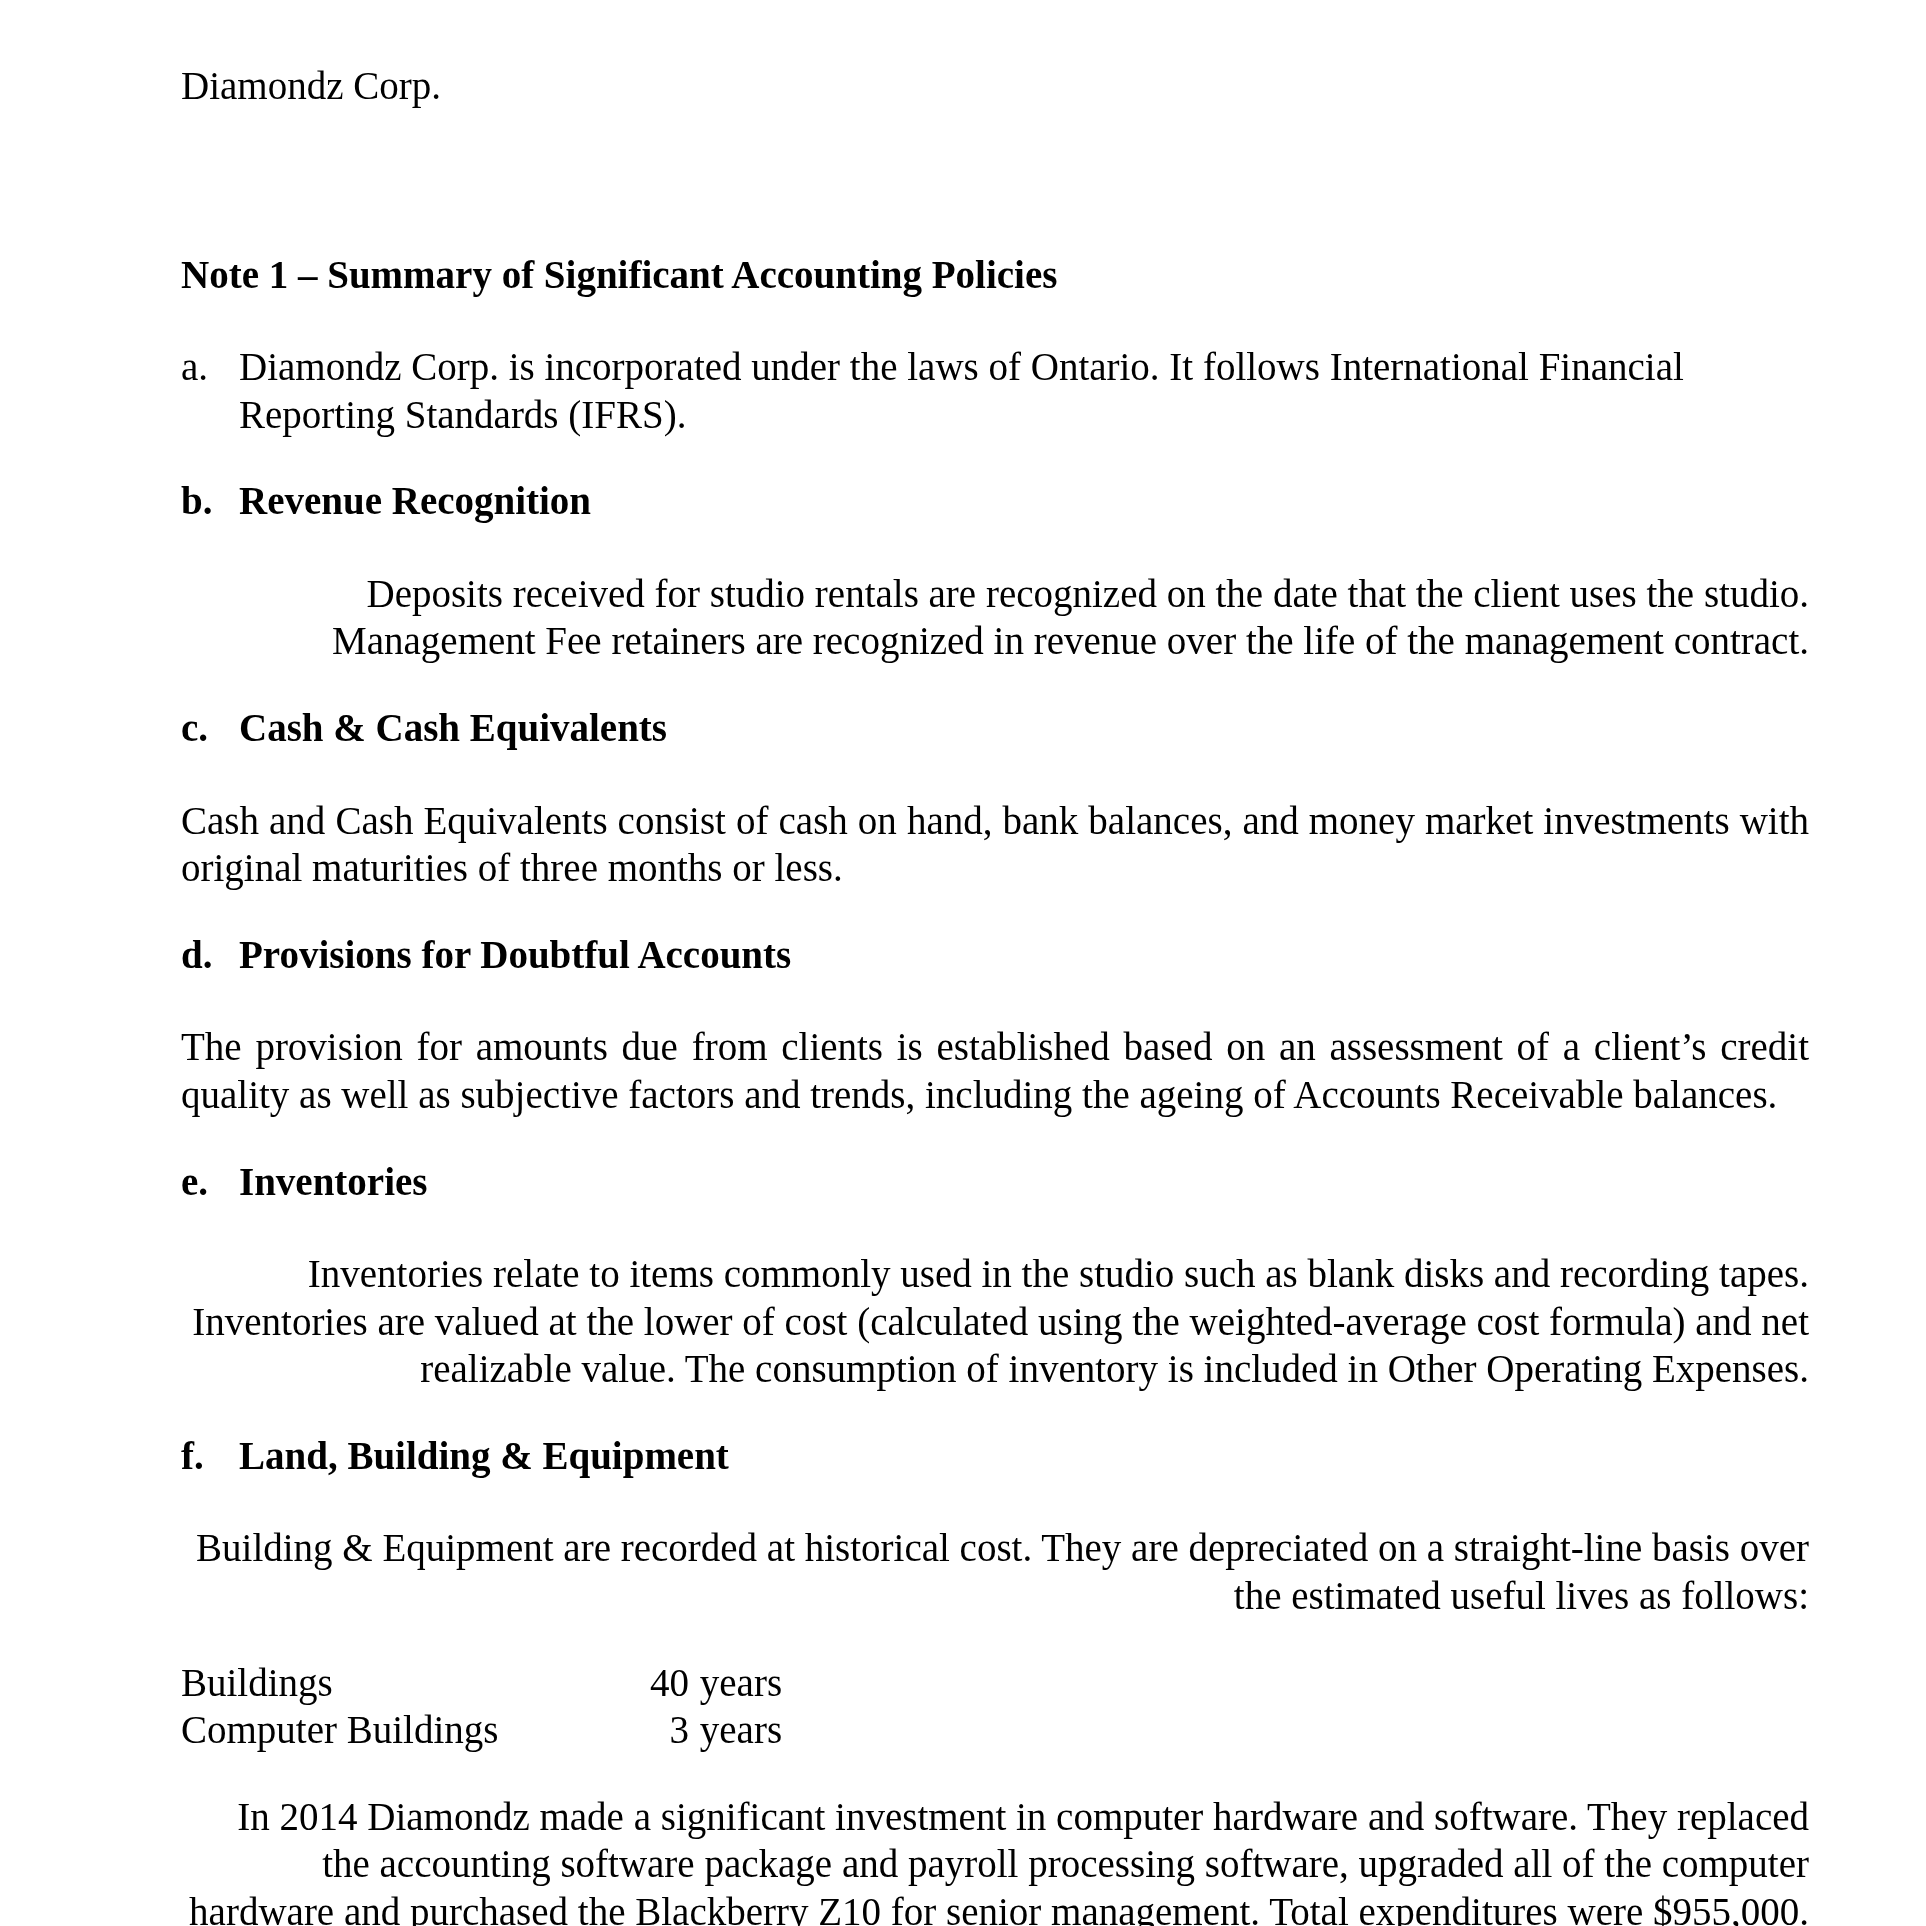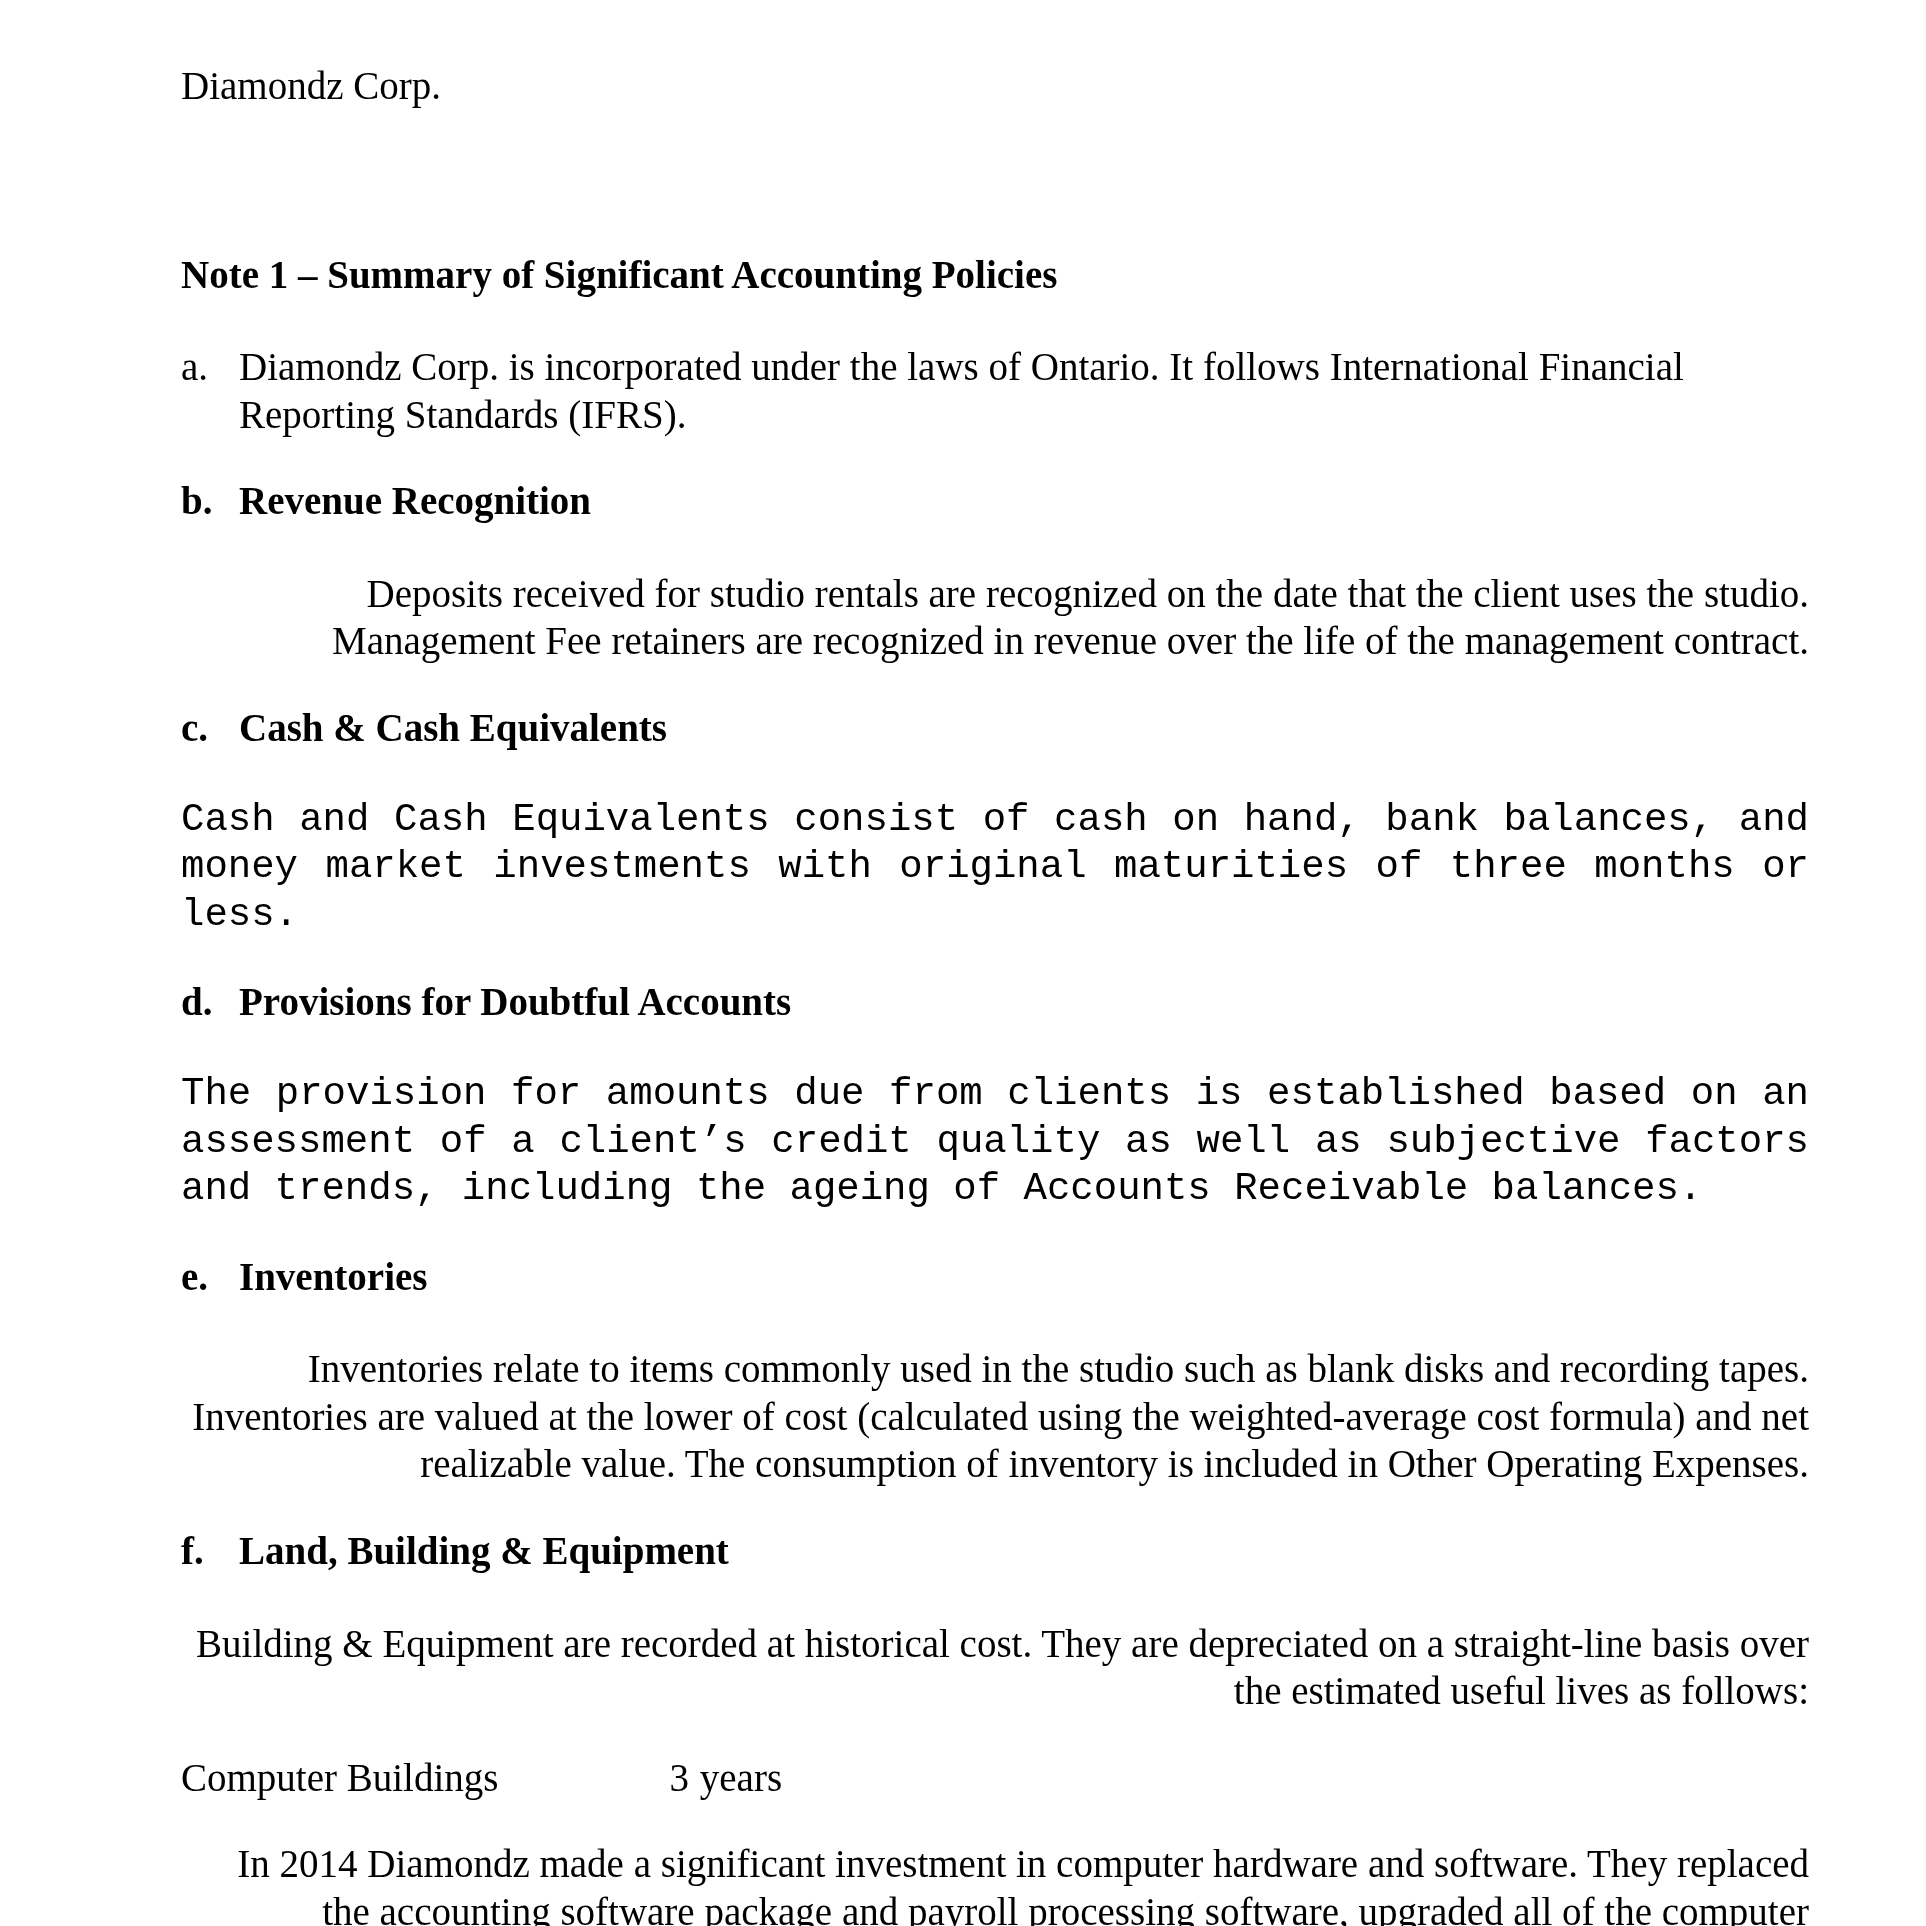--- a/index.html
+++ b/index.html
@@ -27,21 +27,20 @@
   .note-heading {
     font-weight: bold;
     margin: 0 0 45px 0;
   }
   p.para {
     margin: 0 0 39px 0;
     text-align: right;
   }
   p.justify {
     text-align: justify;
-    font-family: Liberation Mono, monospace;
   }
   .li {
     position: relative;
     padding-left: 58px;
     margin: 0 0 39px 0;
   }
   .li .marker {
     position: absolute;
     left: 0;
     top: 0;
@@ -106,20 +105,24 @@
   <p class="para">Inventories relate to items commonly used in the studio such as blank disks and recording tapes. Inventories are valued at the lower of cost (calculated using the weighted-average cost formula) and net realizable value. The consumption of inventory is included in Other Operating Expenses.</p>
 
   <p class="li heading">
     <span class="marker">f.</span>
     <span>Land, Building &amp; Equipment</span>
   </p>
   <p class="para">Building &amp; Equipment are recorded at historical cost. They are depreciated on a straight-line basis over the estimated useful lives as follows:</p>
 
   <div class="dep-table">
     <div class="dep-row">
+      <span class="dep-asset">Buildings</span>
+      <span class="dep-value"><span class="dep-num">40</span><span>years</span></span>
+    </div>
+    <div class="dep-row">
       <span class="dep-asset">Computer Buildings</span>
       <span class="dep-value"><span class="dep-num">3</span><span>years</span></span>
     </div>
   </div>
 
   <p class="para">In 2014 Diamondz made a significant investment in computer hardware and software. They replaced the accounting software package and payroll processing software, upgraded all of the computer hardware and purchased the Blackberry Z10 for senior management. Total expenditures were $955,000.</p>
 
 </div>
 
 

